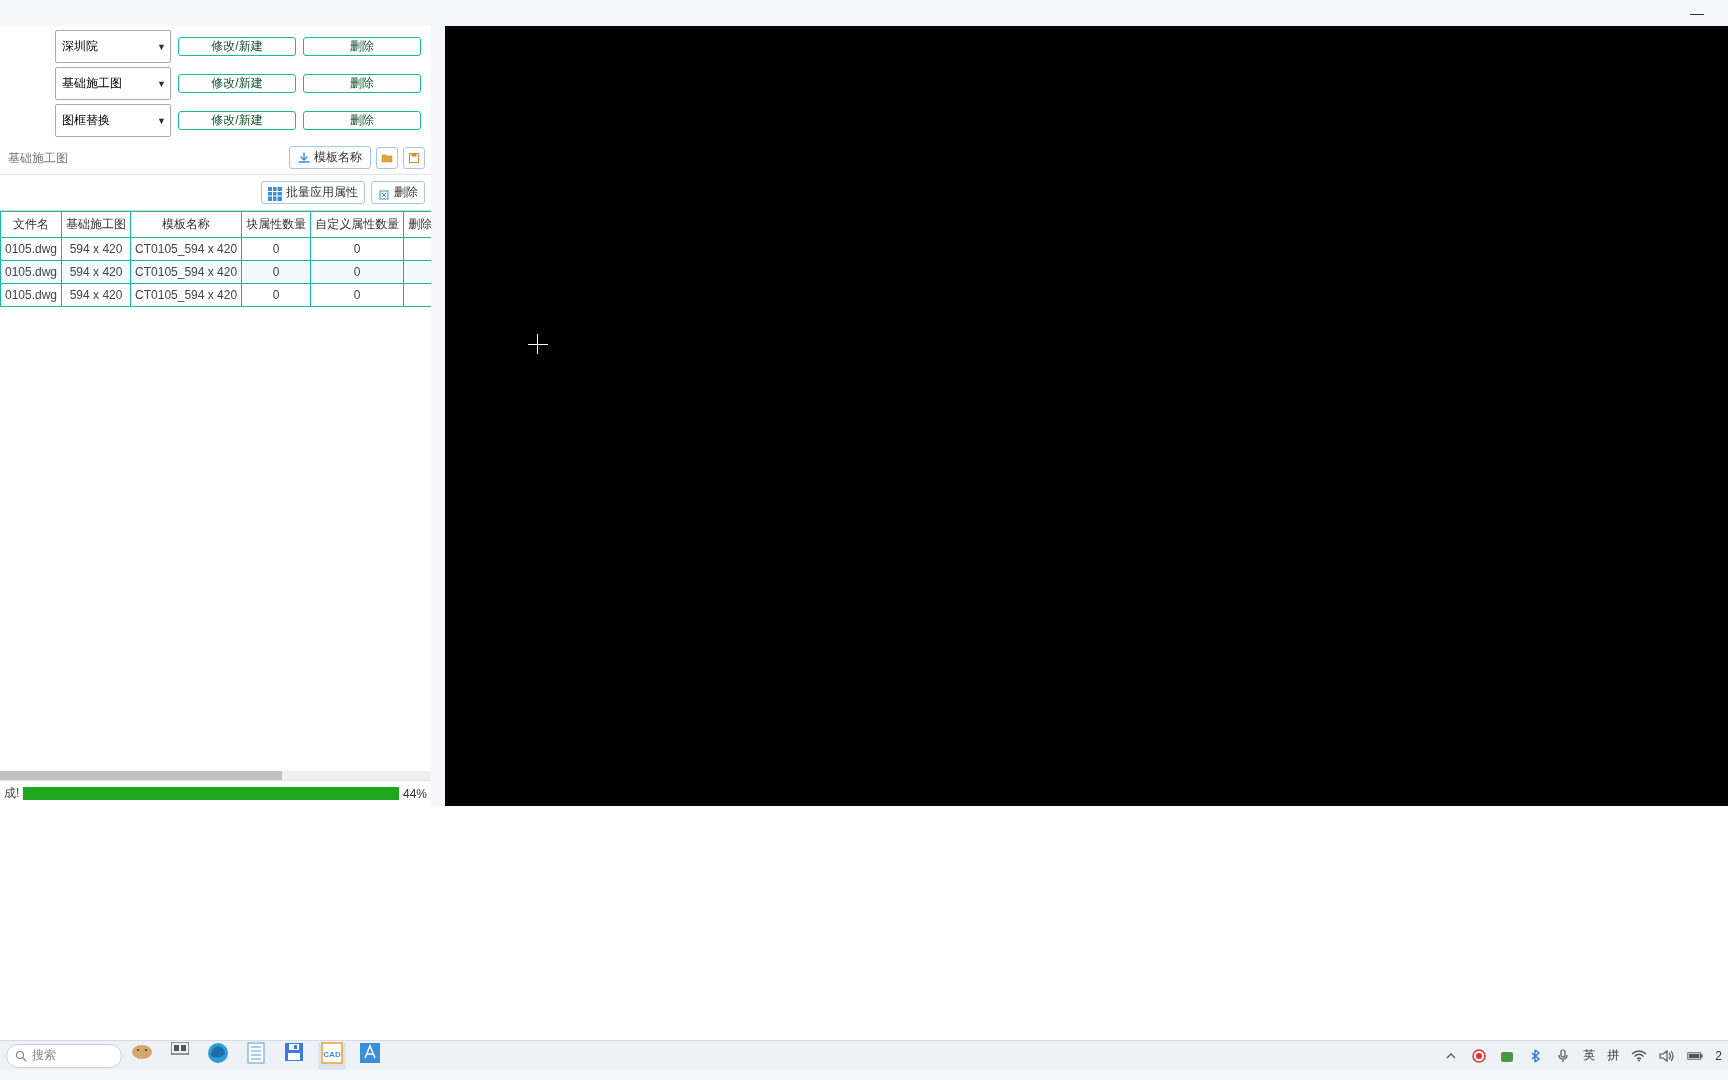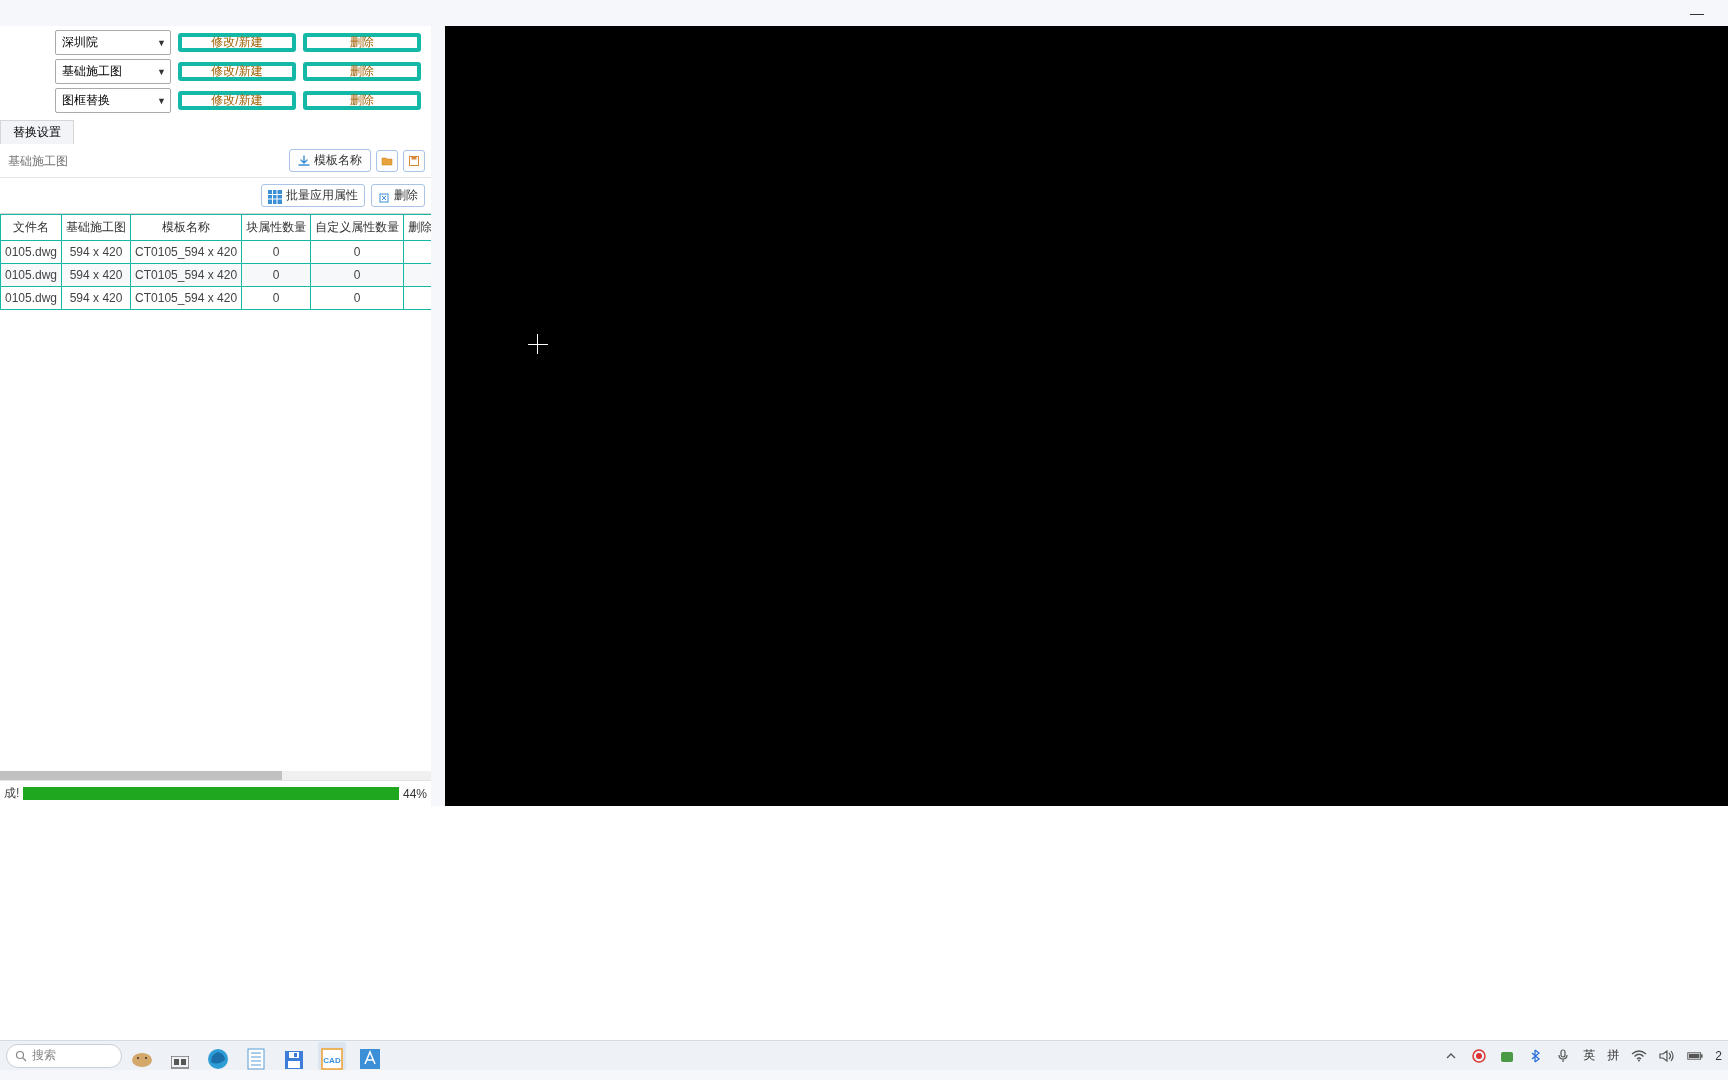--- a/index.html
+++ b/index.html
@@ -25,45 +25,45 @@
   .left-panel {
     width: 431px;
     background: #fff;
     display: flex;
     flex-direction: column;
   }
   .controls { padding: 4px 8px 0 8px; }
   .ctrl-row { display: flex; gap: 7px; margin-bottom: 4px; align-items: center; }
   .combo {
     width: 116px;
-    height: 25px;
+    height: 33px;
     border: 1px solid #aaa;
     border-radius: 2px;
     background: #fff;
     display: flex;
     align-items: center;
     justify-content: space-between;
     padding: 0 4px 0 6px;
     margin-left: 47px;
     font-size: 12px;
     cursor: pointer;
   }
   .combo .arrow { font-size: 9px; color: #333; }
   .btn {
     width: 118px;
     height: 19px;
-    border: 4px solid #14b8a6;
+    border: 1px solid #14b8a6;
     border-radius: 3px;
     background: #fdfdfd;
     display: flex;
     align-items: center;
     justify-content: center;
     font-size: 12px;
     cursor: pointer;
-    color: #a16207;
+    color: #14532d;
   }
   .tab-strip { display: flex; padding: 3px 0 0 0; }
   .tab {
     padding: 3px 12px;
     background: #f2f4f8;
     border: 1px solid #d6d6d6;
     border-bottom: none;
     font-size: 12px;
     cursor: pointer;
     margin-left: 0px;
@@ -176,21 +176,21 @@
     background: #fff;
     border: 1px solid #c8d0da;
     border-radius: 12px;
     margin-left: 6px;
     padding: 0 8px;
     color: #888;
     font-size: 12px;
   }
   .search-box svg { margin-right: 5px; }
   .tb-items { display: flex; gap: 10px; align-items: center; margin-left: 6px; }
-  .tb-item { width: 28px; height: 28px; display: flex; align-items: flex-end; justify-content: center; cursor: pointer; border-radius: 3px; }
+  .tb-item { width: 28px; height: 28px; display: flex; align-items: flex-start; justify-content: center; cursor: pointer; border-radius: 3px; }
   .tb-item.active { background: #dbe4ef; }
   .tray { margin-left: auto; display: flex; align-items: center; gap: 12px; padding-right: 6px; color: #333; font-size: 12px; }
   .tray .ic { width: 16px; height: 16px; display: flex; align-items: center; justify-content: center; }
   .divider-space { height: 224px; background: #fff; }
 </style>
 </head>
 <body>
 
 <div class="titlebar">
   <div class="min">—</div>
@@ -218,23 +218,20 @@
       <div class="ctrl-row">
         <div class="combo">
           <span>图框替换</span>
           <span class="arrow">▼</span>
         </div>
         <div class="btn">修改/新建</div>
         <div class="btn">删除</div>
       </div>
     </div>
 
-    <div class="tab-strip">
-      <div class="tab">替换设置</div>
-    </div>
 
     <div class="search-row">
       <input class="search-input" placeholder="基础施工图" style="">
       <div class="import-btn">
         <svg width="12" height="12" viewBox="0 0 12 12">
           <path d="M6 1 L6 8 M3 5 L6 8 L9 5 M1 10 L11 10" stroke="#3b8fd6" stroke-width="1.4" fill="none" stroke-linecap="round"></path>
         </svg>
         <span>模板名称</span>
       </div>
       <div class="icon-sq">

